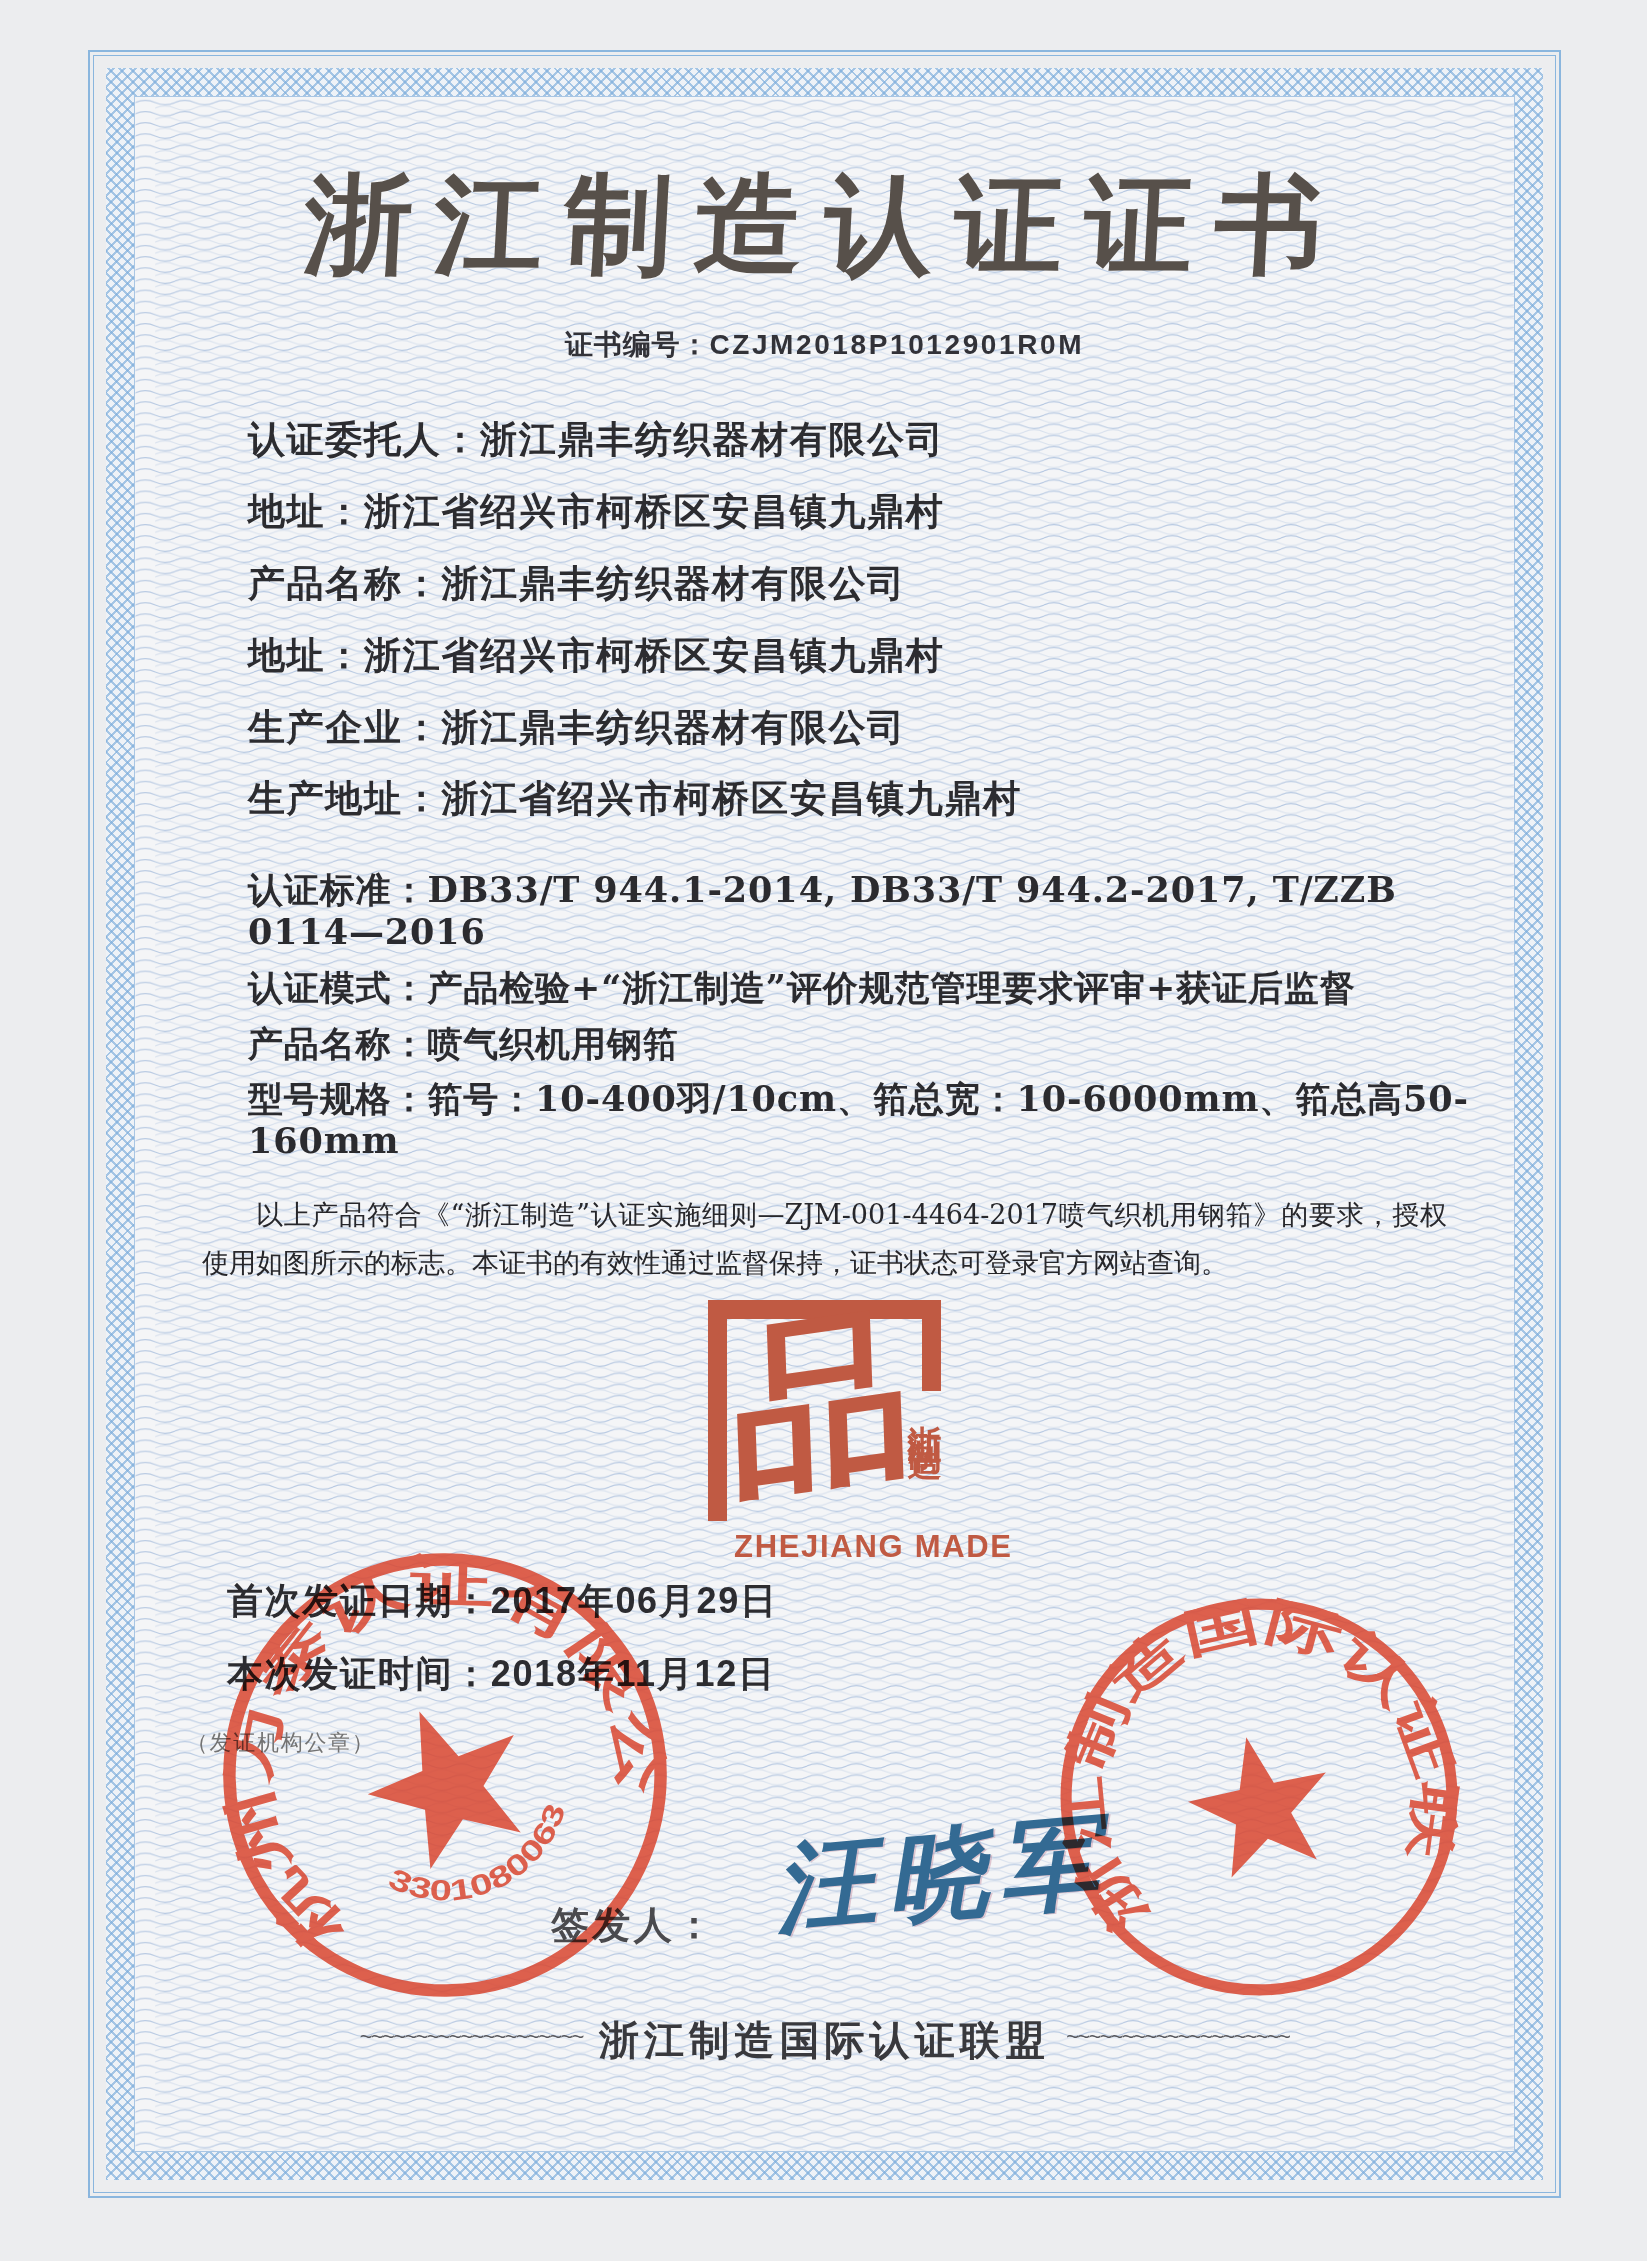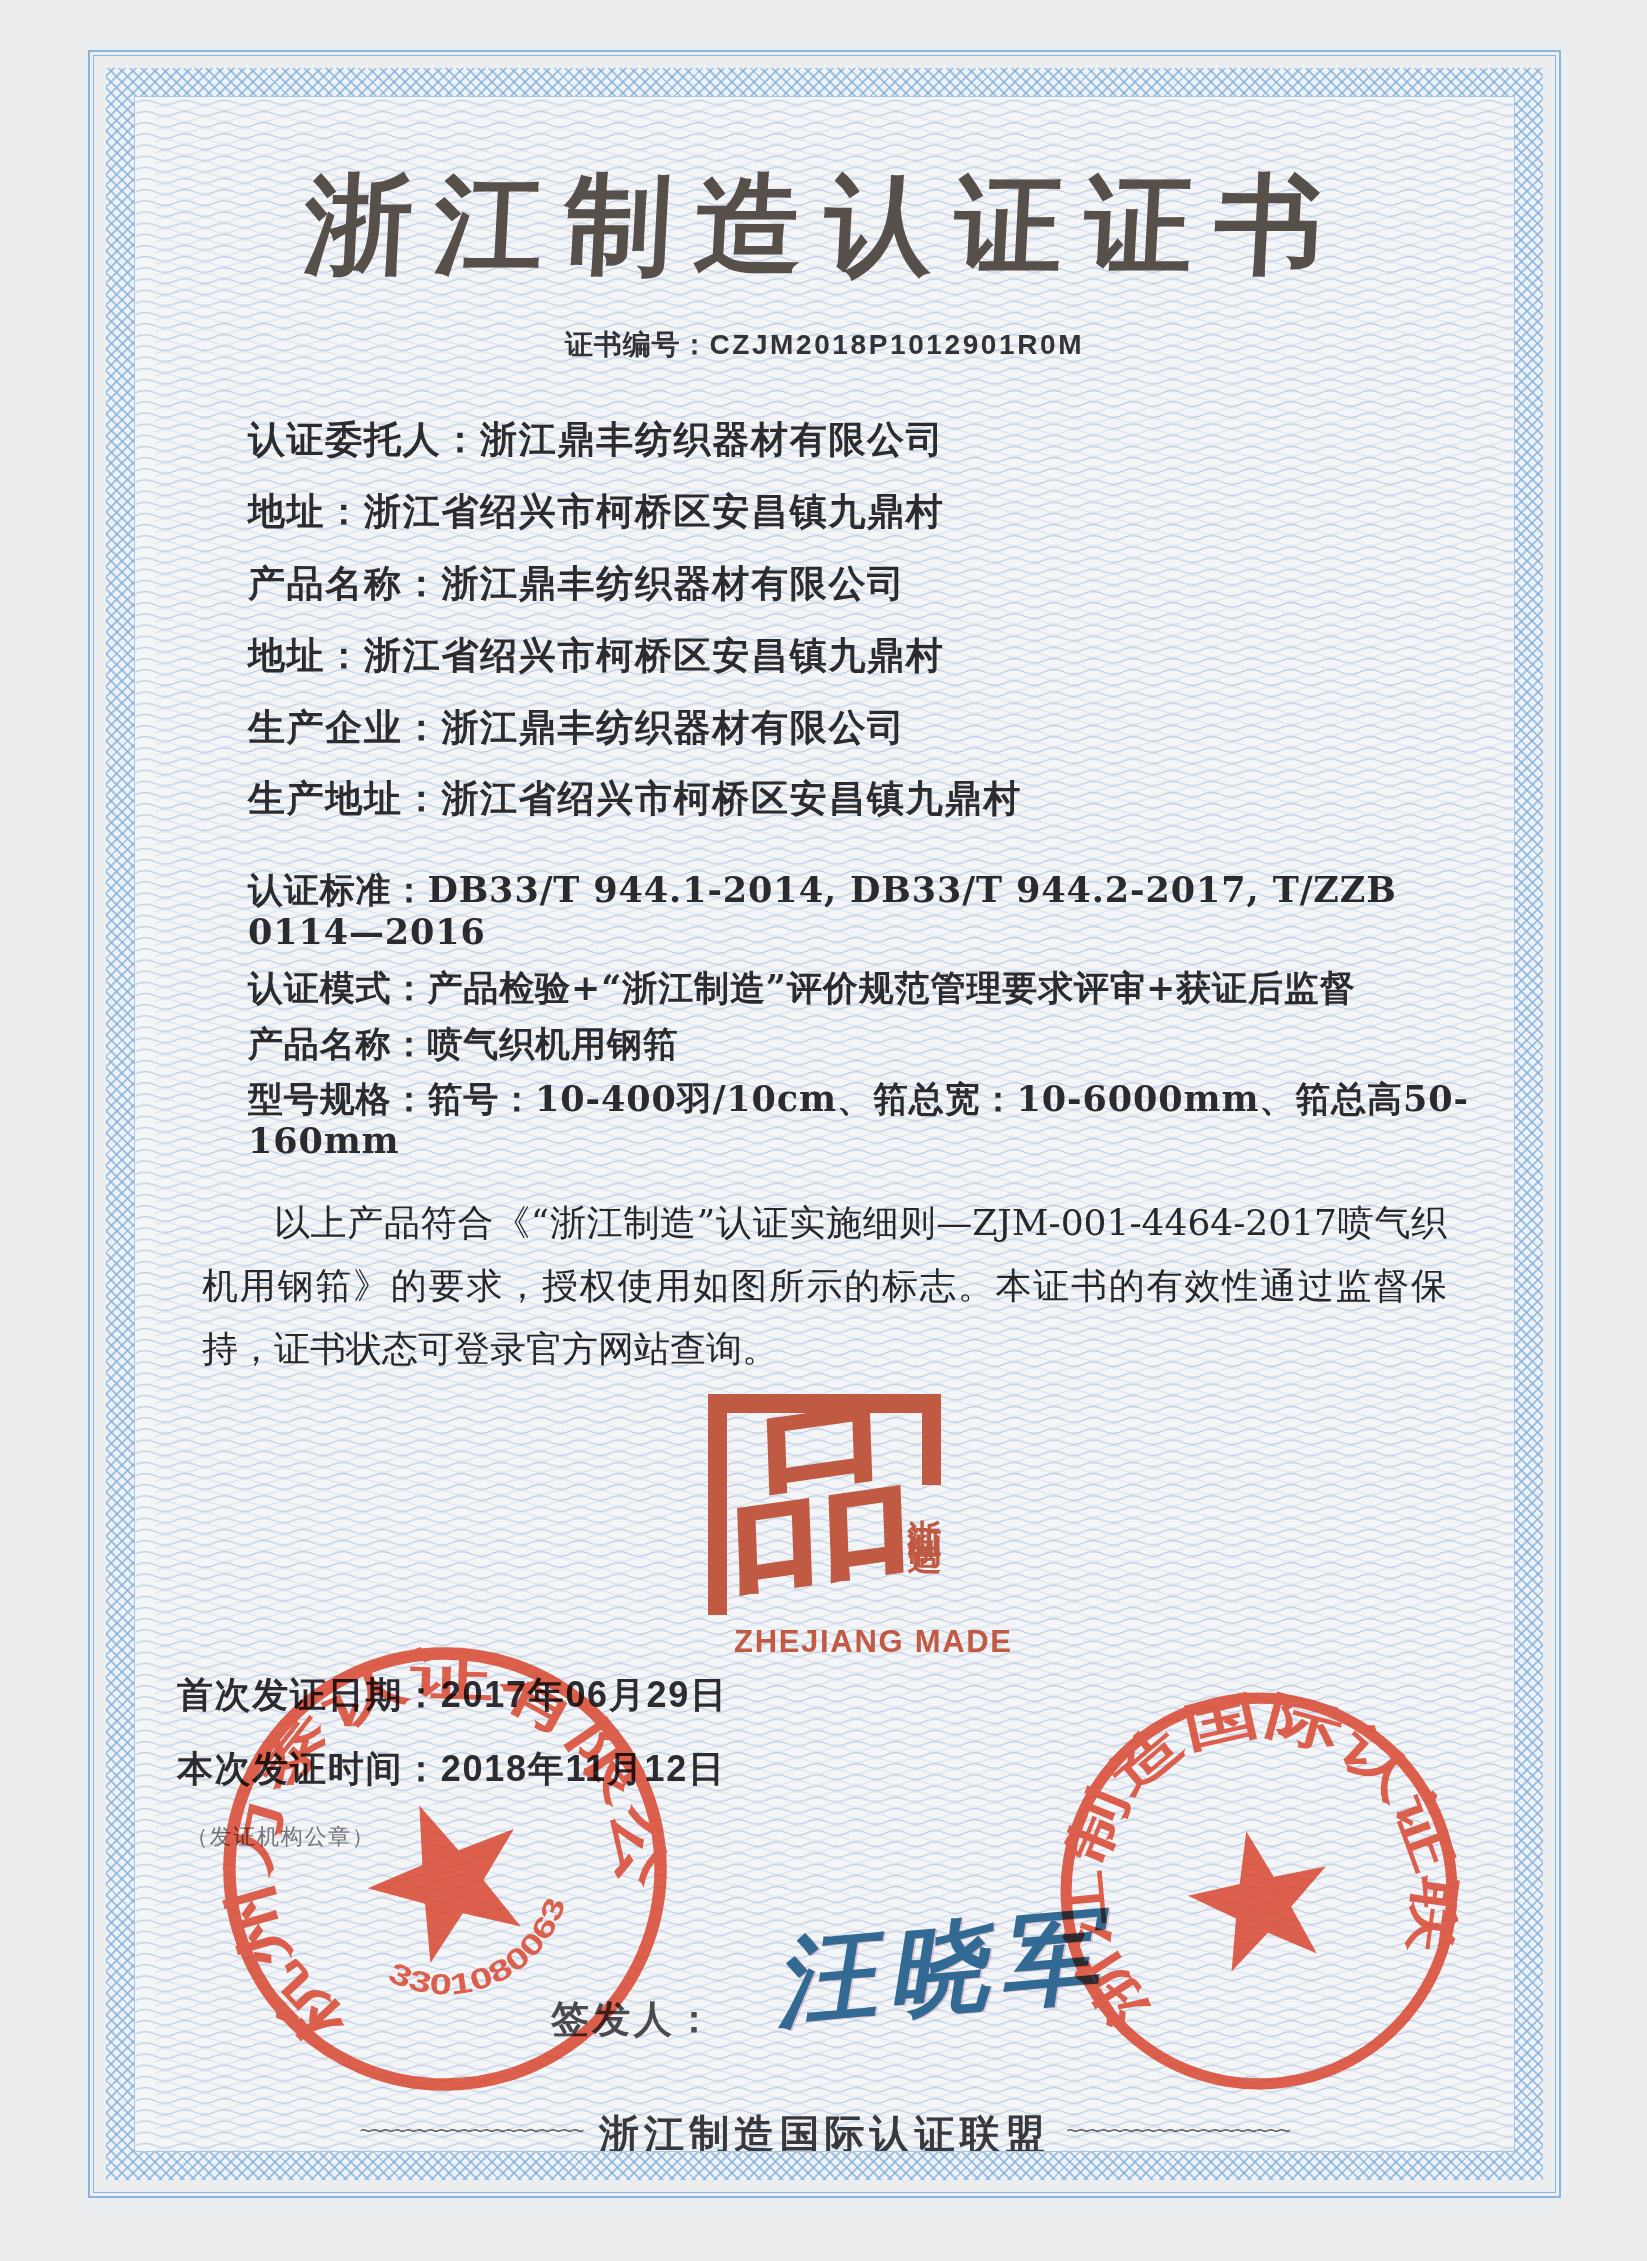--- a/index.html
+++ b/index.html
@@ -28,35 +28,35 @@
   .info{margin:55px 34px 0 113px}
   .info .row{margin-bottom:29px;font-size:37px;line-height:1.16;font-weight:bold;color:#2c2c30;letter-spacing:1.7px}
   .info .row:last-child{margin-bottom:0}
 
   
   .specs{margin:48px 26px 0 113px;font-family:"DejaVu Serif","Liberation Serif",serif}
   .specs .row{margin-bottom:13.7px;font-size:35px;line-height:1.2;font-weight:bold;color:#2b2b2f;letter-spacing:0.9px}
 
   
   .statement{margin:29px 67px 0 67px;font-family:"DejaVu Serif","Liberation Serif",serif;
-    font-size:36px;line-height:1.75;color:#27272b;text-indent:2em;text-align:justify}
+    font-size:27px;line-height:1.75;color:#27272b;text-indent:2em;text-align:justify}
 
   
   .logo{position:relative;width:233px;height:257px;margin:13.7px auto 0 auto;color:#c05a43}
   .lg-top{position:absolute;left:0;top:0;width:100%;height:19px;background:currentColor}
   .lg-left{position:absolute;left:0;top:0;width:19px;height:221px;background:currentColor}
   .lg-right{position:absolute;right:0;top:0;width:19px;height:91px;background:currentColor}
   .lg-pin{position:absolute;left:22px;top:3.4px;font-size:182px;line-height:1.08;font-family:"DejaVu Serif","Liberation Serif",serif;
     font-weight:bold;transform:rotate(-8deg) skewX(-6deg)}
   .lg-vert{position:absolute;right:-6.9px;top:98px;writing-mode:vertical-rl;font-size:34px;font-weight:bold;letter-spacing:6.9px}
   .lg-latin{position:absolute;left:26px;bottom:-8.6px;font-size:31px;font-weight:bold;letter-spacing:1.7px;white-space:nowrap}
 
   
   .issue{position:relative;margin-top:24px;height:429px}
-  .dates{margin-left:42px}
+  .dates{margin-left:92px}
   .dates .row{margin-bottom:34px;font-size:36px;line-height:1.1;font-weight:bold;color:#2c2c30;letter-spacing:1.7px}
   .stampnote{margin:17px 0 0 51px;font-size:22px;color:#737373;font-family:"DejaVu Serif","Liberation Serif",serif;letter-spacing:1.7px}
   .signrow{position:absolute;left:416px;top:257px;font-size:38px;font-weight:bold;color:#4a4a4e;letter-spacing:3.4px;white-space:nowrap}
   .signature{display:inline-block;margin-left:60px;font-family:"DejaVu Serif","Liberation Serif",serif;font-style:italic;font-weight:bold;
     font-size:100px;color:#336a93;letter-spacing:12px;transform:rotate(-5deg) translateY(-29px);text-shadow:1.7px 0.9px 0 rgba(160,60,90,.25)}
   .seal{position:absolute;mix-blend-mode:multiply;opacity:.85}
   .seal-left{left:82px;top:-34px;width:456px;height:456px;transform:rotate(-22deg)}
   .seal-right{left:920px;top:12px;width:408px;height:408px;transform:rotate(-12deg)}
 
   

